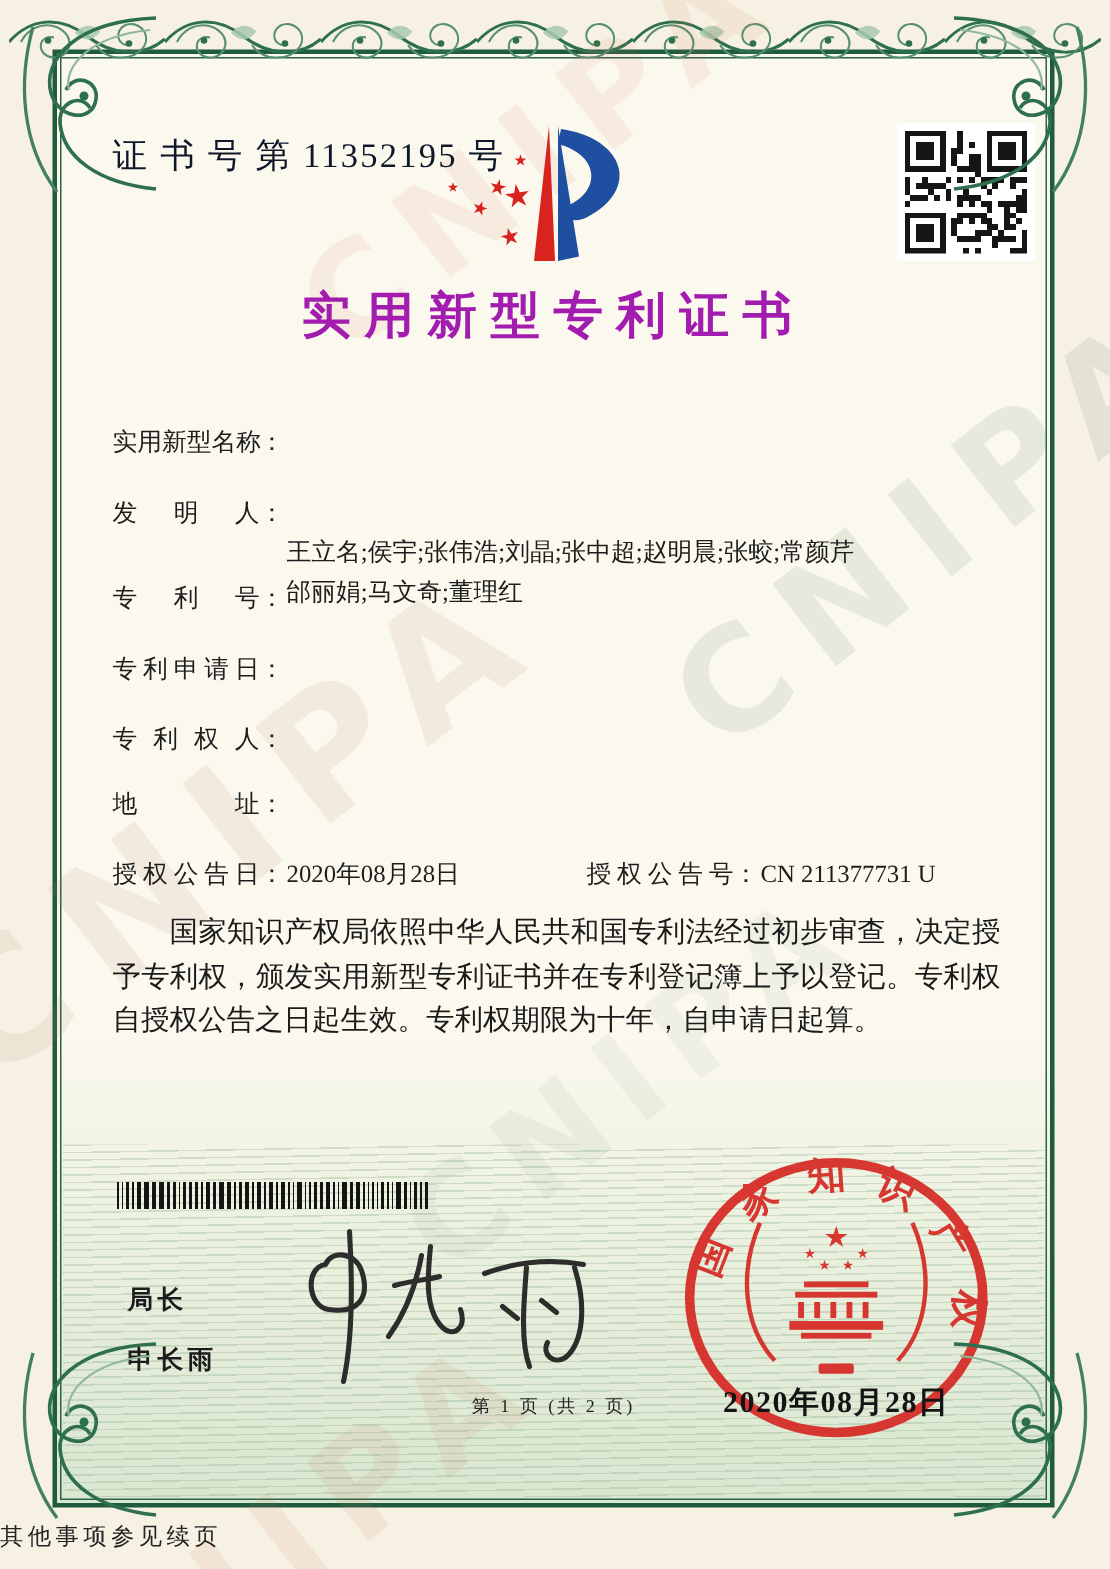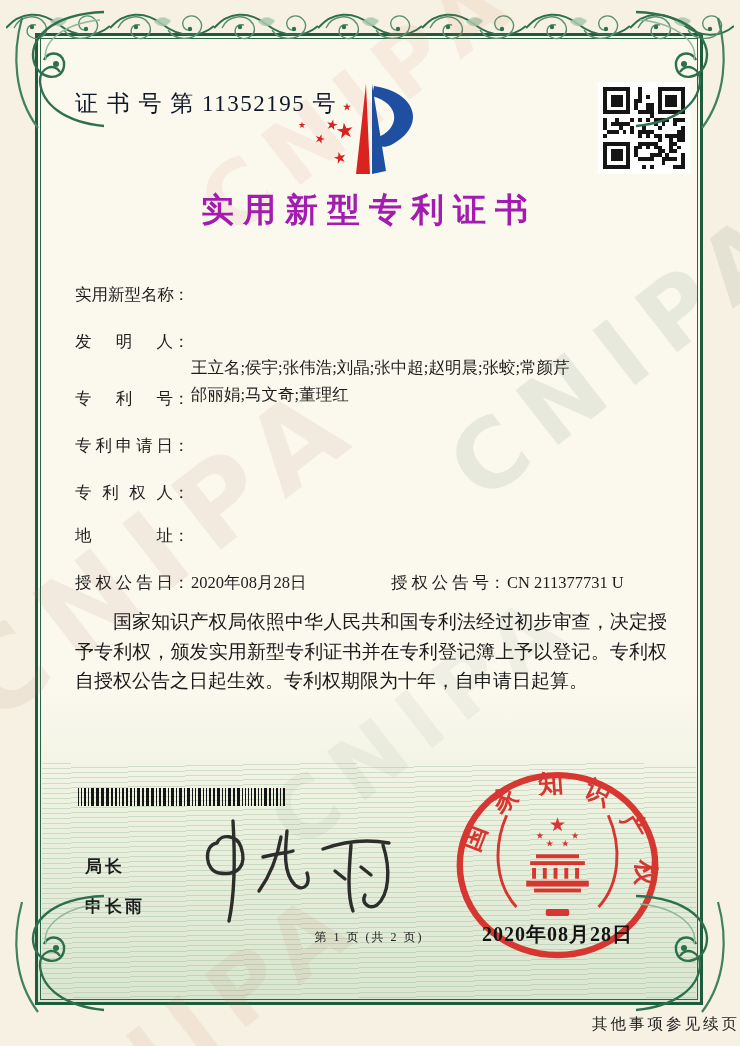--- a/index.html
+++ b/index.html
@@ -49,21 +49,21 @@
   .director{position:absolute;left:50px;top:814px;
             font-family:Liberation Serif, serif;
             font-size:17px;font-weight:600;letter-spacing:3px;color:#1c1c1c;line-height:40px;}
   .director div{display:block;}
   .sig{position:absolute;left:160px;top:782px;}
   .seal{position:absolute;left:415px;top:737px;opacity:.9;}
   .sealdate{position:absolute;left:415px;top:888px;width:215px;text-align:center;
             font-size:20px;font-weight:600;letter-spacing:1px;color:#141414;}
   .pagefoot{position:absolute;left:0;right:0;top:896px;text-align:center;
             font-size:12px;letter-spacing:2px;color:#222;}
-  .note{position:absolute;left:0;right:0;top:1014px;text-align:right;z-index:3;
+  .note{position:absolute;left:0;right:0;top:1014px;text-align:left;z-index:3;
         font-size:15.5px;letter-spacing:3px;color:#232323;}
 </style>
 </head>
 <body>
 
 <svg width="0" height="0" style="position:absolute" aria-hidden="true">
   <defs>
     <g id="star5">
       <polygon points="0,-1 0.2245,-0.309 0.9511,-0.309 0.3633,0.118 0.5878,0.809 0,0.382 -0.5878,0.809 -0.3633,0.118 -0.9511,-0.309 -0.2245,-0.309"></polygon>
     </g>

